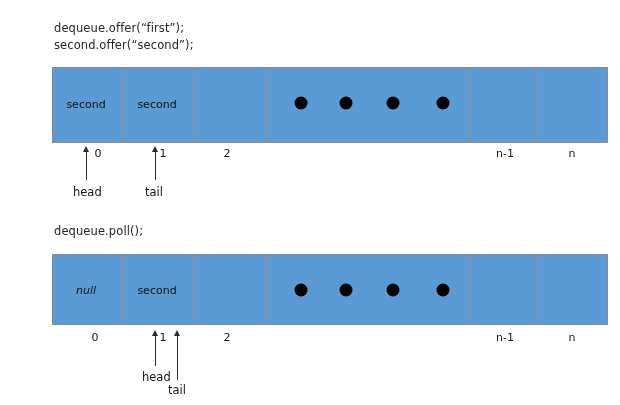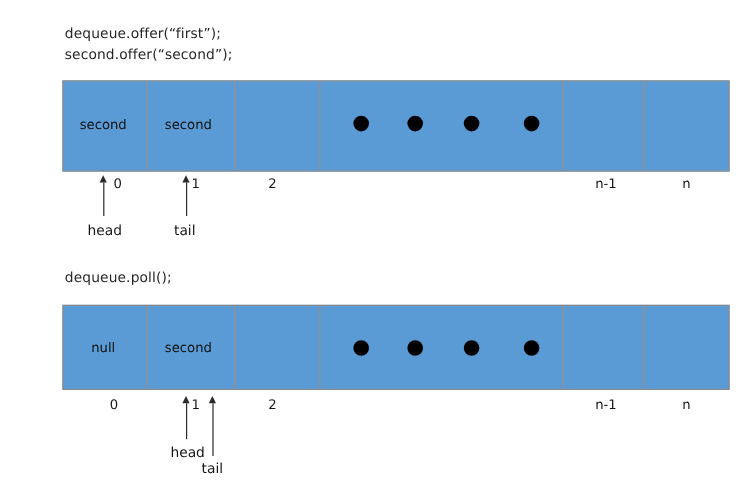--- a/index.html
+++ b/index.html
@@ -125,21 +125,21 @@
   <div class="code-label" style="left:38px; top:224px;text-align:center;">dequeue.poll();</div>
 
   <div class="array-box" style="left:36px; top:254px; width:556px; height:71px;">
     <div class="divider" style="left:69px;"></div>
     <div class="divider" style="left:142px;"></div>
     <div class="divider" style="left:213px;"></div>
     <div class="divider" style="left:416px;"></div>
     <div class="divider" style="left:483px;"></div>
   </div>
 
-  <div class="cell-text" style="left:70px; top:290px;">null</div>
+  <div class="cell-text" style="left:70px; top:290px;font-style:italic;">null</div>
   <div class="cell-text" style="left:141px; top:290px;">second</div>
 
   <div class="dot" style="left:285px; top:290px;"></div>
   <div class="dot" style="left:330px; top:290px;"></div>
   <div class="dot" style="left:377px; top:290px;"></div>
   <div class="dot" style="left:427px; top:290px;"></div>
 
   <div class="idx-label" style="left:79px;  top:331px;">0</div>
   <div class="idx-label" style="left:147px; top:331px;">1</div>
   <div class="idx-label" style="left:211px; top:331px;">2</div>

